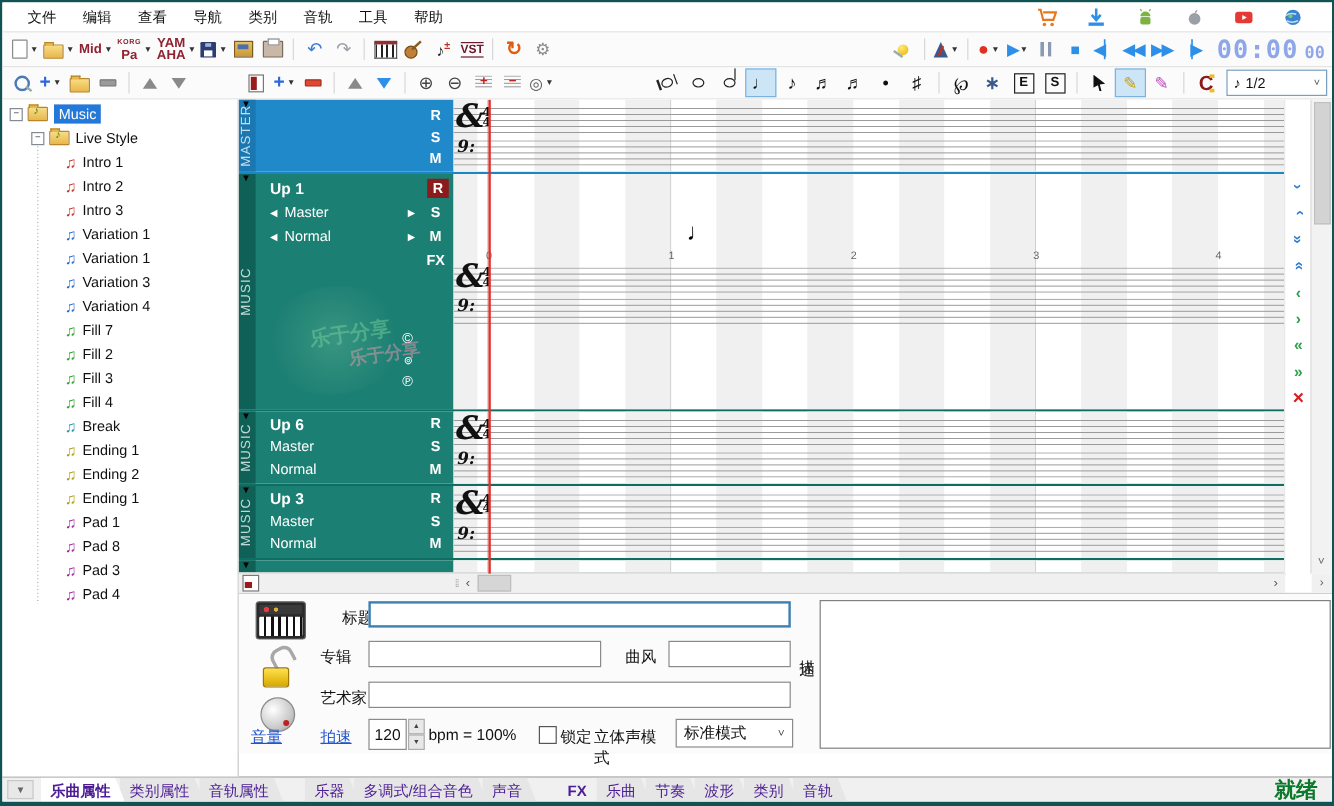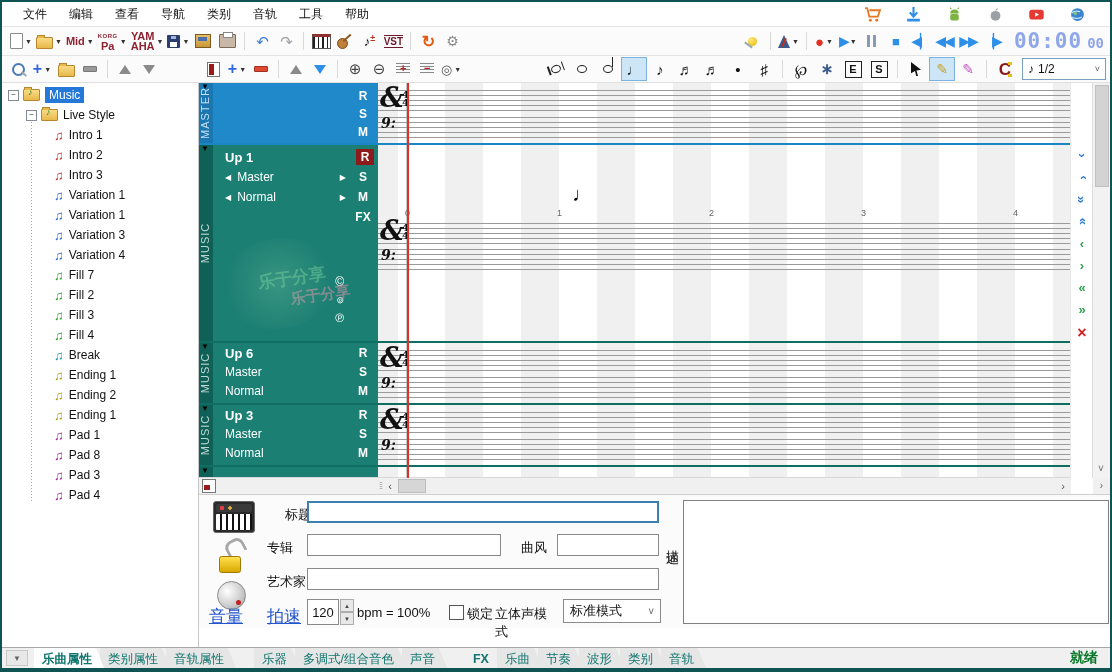--- a/index.html
+++ b/index.html
@@ -166,39 +166,39 @@
   .pinput{position:absolute;height:22px;background:#fff;border:1px solid #8a8a8a;box-sizing:border-box;}
   .pinput.focus{border:2px solid #3C7FB1;}
   .p-piano{position:absolute;left:14px;top:6px;width:40px;height:30px;border:1px solid #666;border-radius:3px;background:#2a2a2a;}
   .p-piano .pp-top{position:absolute;left:2px;top:2px;right:2px;height:8px;background:#3a3a3a;border-radius:2px;background-image:radial-gradient(circle at 6px 4px,#E04040 2px,transparent 2.5px),radial-gradient(circle at 14px 4px,#E0B040 1.5px,transparent 2px);}
   .p-piano .pp-keys{position:absolute;left:2px;bottom:2px;right:2px;height:16px;background:repeating-linear-gradient(90deg,#fff 0 4px,#111 4px 6px);border-radius:1px;}
   .p-lock{position:absolute;left:20px;top:44px;width:26px;height:34px;}
   .p-lock .shackle{position:absolute;left:6px;top:0;width:14px;height:13px;border:3.5px solid #A8A8A8;border-bottom:none;border-radius:8px 8px 0 0;transform:rotate(-28deg);}
   .p-lock .lockbody{position:absolute;left:0;bottom:0;width:20px;height:15px;background:linear-gradient(#FFE14D,#D8A800);border:1px solid #A07800;border-radius:2.5px;}
   .p-knob{position:absolute;left:18px;top:86px;width:27px;height:27px;border-radius:50%;border:1px solid #8a8a8a;background:radial-gradient(circle at 35% 35%,#FFFFFF,#C6C6C6 65%,#8E8E8E);}
   .p-knob::after{content:"";position:absolute;right:4px;bottom:4px;width:5px;height:5px;border-radius:50%;background:#C02020;}
-  .plink{position:absolute;color:#2255CC;text-decoration:underline;font-size:17px;}
+  .plink{position:absolute;color:#2255CC;text-decoration:underline;font-size:13px;}
   .spinner{position:absolute;left:108px;top:104px;display:flex;}
   .spin-val{width:30px;height:24px;border:1px solid #8a8a8a;background:#fff;display:flex;align-items:center;justify-content:center;font-size:13px;}
   .spin-btns{width:14px;height:26px;display:flex;flex-direction:column;margin-left:1px;}
   .spin-btns span{flex:1;border:1px solid #ADADAD;background:#E8E8E8;font-size:6px;display:flex;align-items:center;justify-content:center;color:#444;}
   .ptext{position:absolute;font-size:13px;color:#111;}
   .pcheck{position:absolute;width:13px;height:13px;border:1px solid #555;background:#fff;}
   .pselect{position:absolute;left:364px;top:104px;width:98px;height:24px;border:1px solid #8a8a8a;background:#fff;display:flex;align-items:center;padding:0 6px;box-sizing:border-box;font-size:13px;}
   .pselect .chev{margin-left:auto;color:#555;font-size:10px;}
   .vdesc{position:absolute;left:464px;top:44px;writing-mode:vertical-rl;font-size:13px;color:#222;letter-spacing:2px;}
   .descbox{position:absolute;left:484px;top:5px;width:424px;height:122px;background:#fff;border:1px solid #808080;}
   
   .tabsbar{height:20px;background:#F0F0F0;border-top:1px solid #A8A8A8;display:flex;align-items:stretch;flex:0 0 auto;padding-left:4px;}
   .tabdrop{width:20px;display:flex;align-items:center;justify-content:center;color:#666;font-size:8px;border:1px solid #C8C8C8;background:#E8E8E8;margin:2px 6px 2px 0;}
-  .tab{padding:2px 12px 0 8px;font-size:12.5px;color:#0f766e;background:#E6E6E6;clip-path:polygon(0 0,calc(100% - 8px) 0,100% 100%,0 100%);margin-right:-4px;display:flex;align-items:center;}
+  .tab{padding:2px 12px 0 8px;font-size:12.5px;color:#4c1d95;background:#E6E6E6;clip-path:polygon(0 0,calc(100% - 8px) 0,100% 100%,0 100%);margin-right:-4px;display:flex;align-items:center;}
   .tab.active{background:#FFFFFF;font-weight:bold;z-index:2;}
   .tab.bold{font-weight:bold;background:transparent;}
   .tab.gap-after{margin-right:18px;}
-  .status-ready{margin-left:auto;padding-right:12px;display:flex;align-items:center;font-weight:bold;color:#0A7A2A;font-size:14px;}
+  .status-ready{margin-left:auto;padding-right:12px;display:flex;align-items:center;font-weight:bold;color:#0A7A2A;font-size:18px;}
 </style>
 </head>
 <body>
 
 <div class="win">
 
 
   <div class="menubar">
     <span class="menu-item bold">文件</span>
       <span class="menu-item bold">编辑</span>

